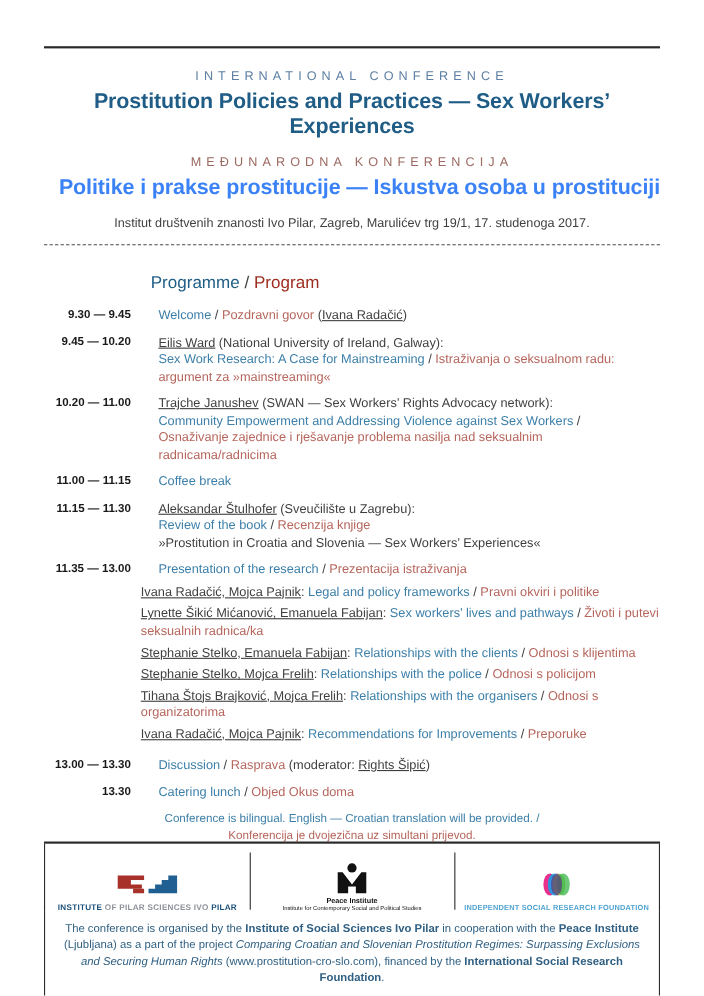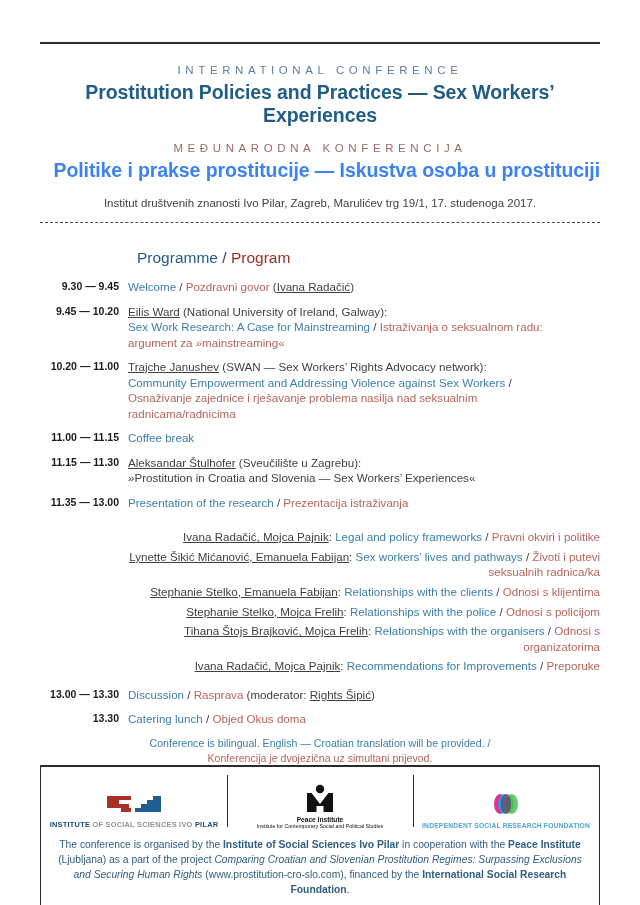--- a/index.html
+++ b/index.html
@@ -46,29 +46,29 @@
 
   .prog-list { margin:0; padding:0; }
   .row { display:flex; margin-bottom:9px; }
   .time {
     width:88px; flex:0 0 88px; text-align:right;
     font-size:10.5px; font-weight:bold; color:#1a1a1a;
     padding-top:1px; padding-right:9px; box-sizing:border-box;
     white-space:nowrap;
   }
   .entry { flex:1 1 auto; font-size:11.6px; line-height:1.34; }
-  .entry .ln { display:block; }
+  .entry .ln { display:block;margin-left:16px; }
   .speaker { color:#3f3f3f; }
   .speaker u { text-decoration:underline; text-underline-offset:1px; }
   .en { color:#3c7fa8; }
   .hr { color:#b5655b; }
   .sep { color:#3f3f3f; }
   .plain { color:#3f3f3f; }
 
-  .sub-list { margin-top:19px;text-align:right; }
+  .sub-list { margin-top:5px; }
   .sub-item { font-size:11.6px; line-height:1.34; margin-bottom:4px; }
 
   
   .note {
     text-align:center; font-size:10.6px; line-height:1.45; margin-top:8px;
   }
   .note .l1 { color:#3c7fa8; }
   .note .l2 { color:#b5655b; }
 
   
@@ -161,20 +161,21 @@
       <div class="row">
         <div class="time">11.00 — 11.15</div>
         <div class="entry">
           <span class="ln"><span class="en">Coffee break</span></span>
         </div>
       </div>
       <div class="row">
         <div class="time">11.15 — 11.30</div>
         <div class="entry">
           <span class="ln"><span class="speaker"><u>Aleksandar Štulhofer</u></span><span class="plain"> (Sveučilište u Zagrebu):</span></span>
+          <span class="ln"><span class="en">Review of the book</span><span class="sep"> / </span><span class="hr">Recenzija knjige</span></span>
           <span class="ln"><span class="plain">»Prostitution in Croatia and Slovenia — Sex Workers’ Experiences«</span></span>
         </div>
       </div>
       <div class="row">
         <div class="time">11.35 — 13.00</div>
         <div class="entry">
           <span class="ln"><span class="en">Presentation of the research</span><span class="sep"> / </span><span class="hr">Prezentacija istraživanja</span></span>
           <div class="sub-list">
             <div class="sub-item"><span class="speaker"><u>Ivana Radačić, Mojca Pajnik</u></span><span class="plain">: </span><span class="en">Legal and policy frameworks</span><span class="sep"> / </span><span class="hr">Pravni okviri i politike</span></div>
             <div class="sub-item"><span class="speaker"><u>Lynette Šikić Mićanović, Emanuela Fabijan</u></span><span class="plain">: </span><span class="en">Sex workers’ lives and pathways</span><span class="sep"> / </span><span class="hr">Životi i putevi seksualnih radnica/ka</span></div>
@@ -208,21 +209,21 @@
     <div class="logo-rule-top"></div>
 
     <div class="logos">
 
       <div class="logo-cell">
         <svg class="pilar-mark" viewBox="0 0 58 22">
           <path d="M2 1 H26 V5 H14 V9 H24 V13 H2 Z" fill="#a8322a"></path>
           <path d="M30 13 H36 V9 H42 V5 H48 V1 H56 V17 H30 Z" fill="#1f5f92"></path>
           <path d="M16 13 H26 V17 H16 Z" fill="#a8322a"></path>
         </svg>
-        <div class="pilar-text"><span class="b">INSTITUTE</span><span class="g"> OF SOCIAL SCIENCES IVO </span><span class="b">PILAR</span></div>
+        <div class="pilar-text"><span class="b">INSTITUTE</span><span class="g"> OF PILAR SCIENCES IVO </span><span class="b">PILAR</span></div>
       </div>
 
       <div class="logo-cell">
         <svg class="peace-mark" viewBox="0 0 28 30">
           <circle cx="14" cy="5" r="4.2" fill="#111"></circle>
           <path d="M1 9 L5.5 9 L14 20 L22.5 9 L27 9 L27 28 L17.5 28 L17.5 22 L10.5 22 L10.5 28 L1 28 Z" fill="#111"></path>
         </svg>
         <div class="peace-t1">Peace Institute</div>
         <div class="peace-t2">Institute for Contemporary Social and Political Studies</div>
       </div>

